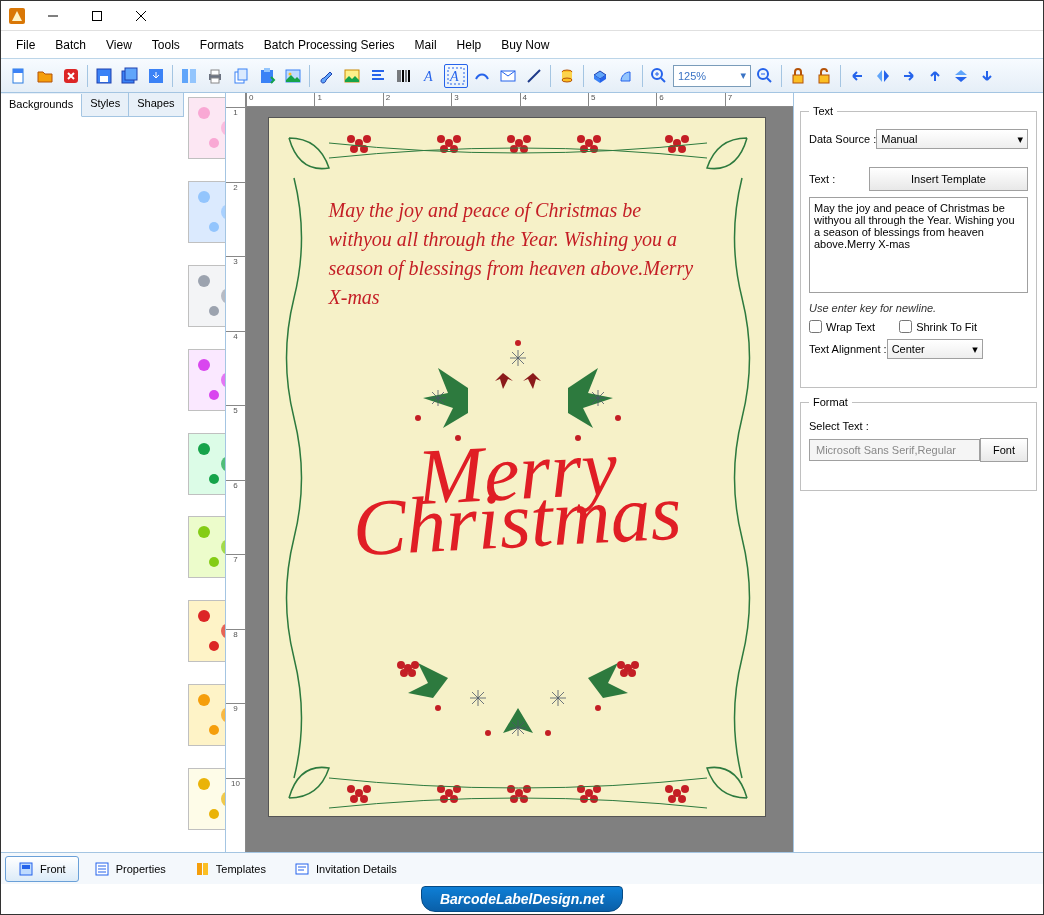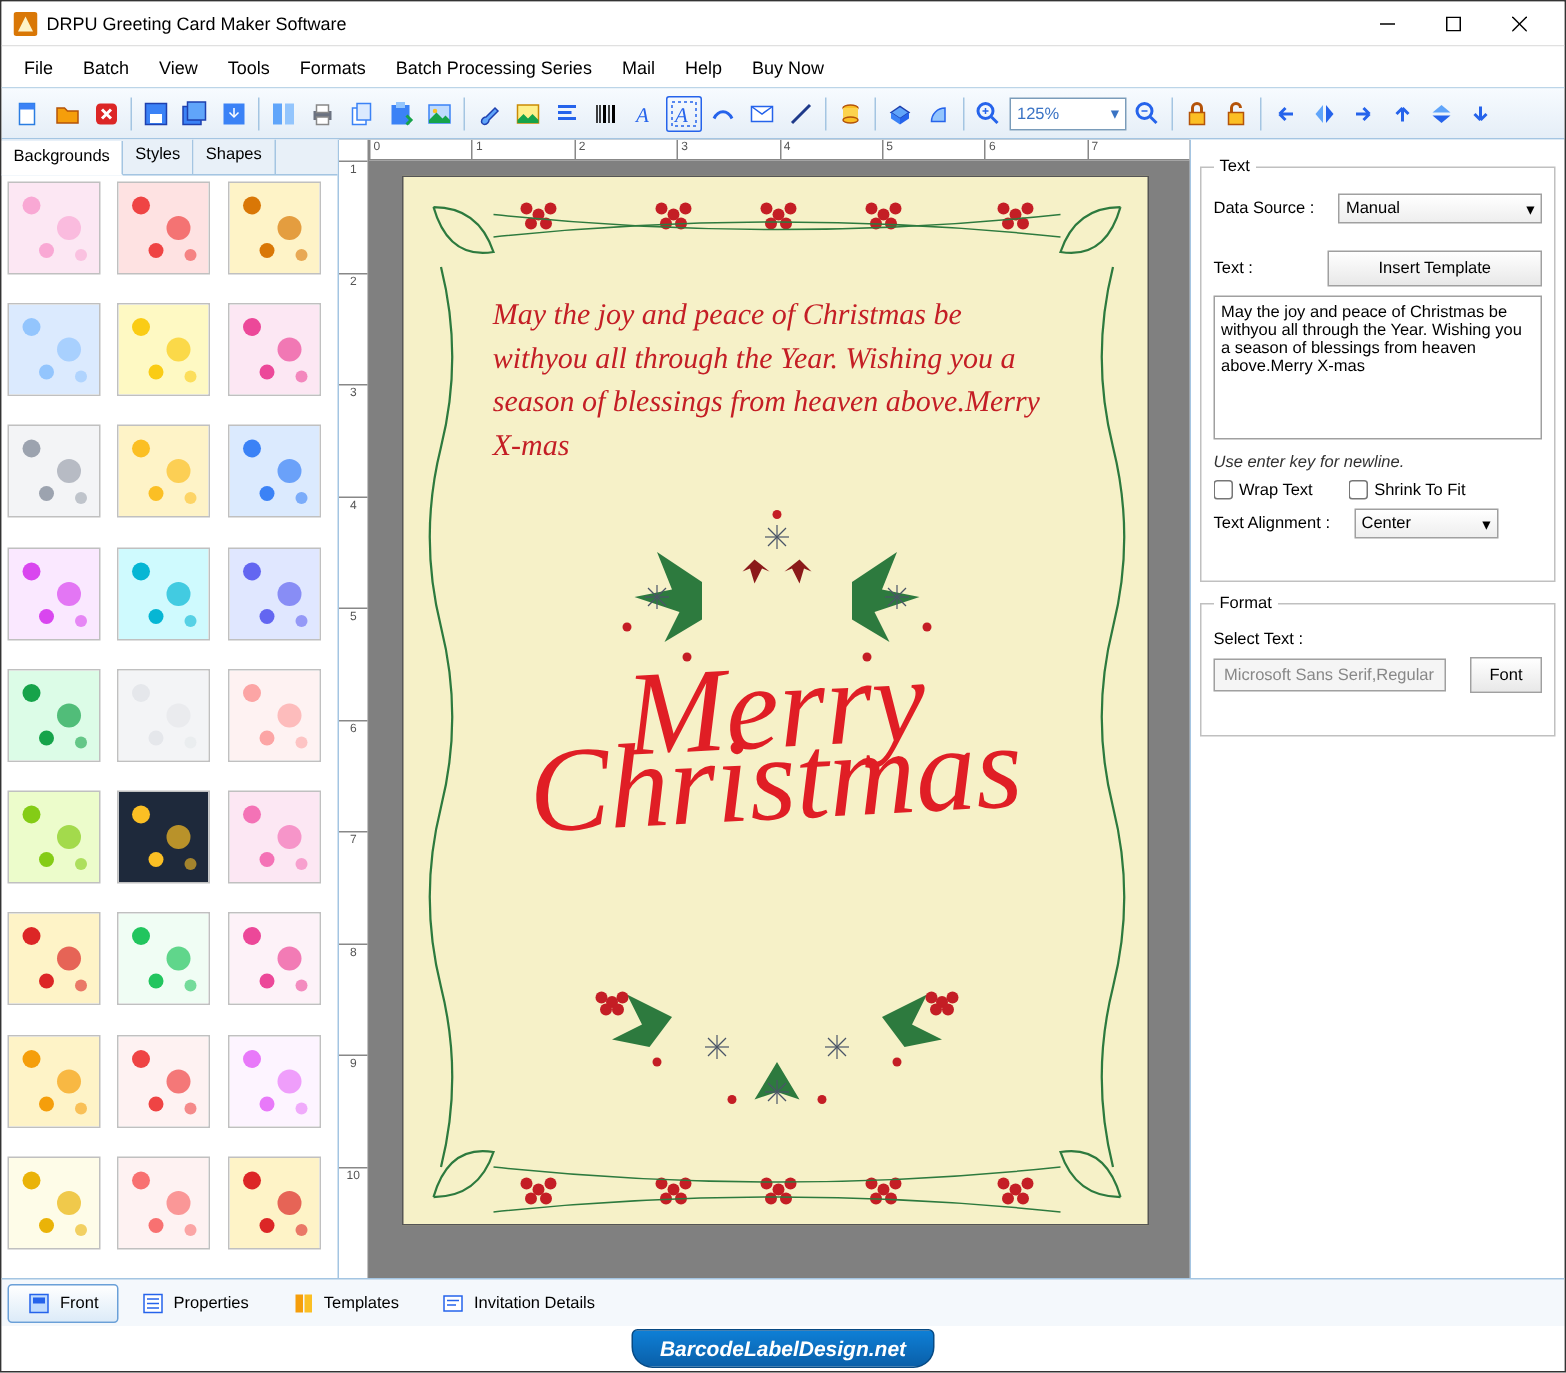--- a/index.html
+++ b/index.html
@@ -8,21 +8,21 @@
 .titlebar .app-icon { width: 16px; height: 16px; margin-right: 6px; }
 .titlebar .title { flex: 1; font-size: 12px; color: #000; }
 .titlebar .winbtn { width: 44px; height: 30px; display: flex; align-items: center; justify-content: center; color: #000; }
 .menubar { height: 28px; display: flex; align-items: center; padding: 0 5px; background: #fff; border-bottom: 1px solid #bcd5e8; }
 .menubar .mitem { padding: 4px 10px; font-size: 12px; color: #000; cursor: default; }
 .toolbar { height: 34px; display: flex; align-items: center; padding: 2px 6px; background: linear-gradient(#f7fbff,#e5eef7); border-bottom: 1px solid #a4c5e2; gap: 2px; }
 .tbtn { width: 24px; height: 24px; display: flex; align-items: center; justify-content: center; border-radius: 2px; cursor: default; }
 .tsep { width: 1px; height: 22px; background: #a4c5e2; margin: 0 2px; }
 .zoom-box { width: 78px; height: 22px; border: 1px solid #7a9cba; background: #fff; display: flex; align-items: center; padding: 0 4px; font-size: 11px; color: #3a73c4; justify-content: space-between; }
 .content { flex: 1; display: flex; overflow: hidden; }
-.leftpanel { width: 225px; background: #fff; border-right: 1px solid #a4c5e2; display: flex; flex-direction: column; }
+.leftpanel { width: 225px; background: #fff; border-right: 1px solid #a4c5e2; display: flex; }
 .lefttabs { display: flex; border-bottom: 1px solid #a4c5e2; background: #e8f0f8; height: 24px; }
 .lefttab { padding: 4px 8px; font-size: 11px; border-right: 1px solid #a4c5e2; background: #e8f0f8; cursor: default; }
 .lefttab.active { background: #fff; border-bottom: 1px solid #fff; position: relative; top: 1px; }
 .thumbgrid { flex: 1; overflow-y: auto; padding: 4px; display: grid; grid-template-columns: repeat(3, 1fr); gap: 4px; }
 .thumb { width: 62px; height: 62px; border: 1px solid #c0c0c0; background: #fff; display:flex; align-items:center; justify-content:center; overflow:hidden; }
 .thumbgrid::-webkit-scrollbar { width: 16px; }
 .thumbgrid::-webkit-scrollbar-track { background: #f0f0f0; border-left: 1px solid #ddd; }
 .thumbgrid::-webkit-scrollbar-thumb { background: #c0c0c0; border: 1px solid #a0a0a0; }
 .canvas-area { flex: 1; background: #808080; position: relative; overflow: hidden; display:flex; }
 .vruler { width: 20px; background: #fff; border-right: 1px solid #888; display:flex; flex-direction:column; font-size:8px; color:#555; }
@@ -34,21 +34,21 @@
 .merry { position:absolute; top:300px; left:0; right:0; text-align:center; font-family: cursive; font-size: 80px; color: #e01e25; line-height:0.85; font-style:italic; font-weight:400; }
 .rightpanel { width: 250px; background: #fff; border-left: 1px solid #a4c5e2; display: flex; flex-direction: column; padding: 4px 6px; }
 .rp-header { display:flex; align-items:center; justify-content:space-between; margin-bottom:6px; padding:4px 0;}
 .rp-title-box { border: 2px solid #2a7de1; padding: 3px 10px; font-size:12px; margin-left:42px; }
 .rp-close { width:22px; height:22px; background:#e53935; border-radius:3px; display:flex; align-items:center; justify-content:center; color:#fff; font-weight:bold; font-size:13px; }
 .rp-tabs { display:flex; border-bottom:1px solid #a0b4c8; height:22px; }
 .rp-tab { padding:3px 8px; font-size:11px; font-weight:bold; cursor:default; border:1px solid transparent; border-bottom:none; }
 .rp-tab.active { border-color:#a0b4c8; background:#fff; position:relative; top:1px; border-radius:3px 3px 0 0; }
 .fieldset { border:1px solid #c0c0c0; margin-top:8px; padding:6px 8px 22px; }
 .fieldset legend { font-size:11px; padding:0 4px; }
-.row { display:flex; align-items:center; margin:6px 0; gap:16px; }
+.row { display:flex; align-items:center; margin:6px 0; gap:0; }
 .row label { font-size:11px; }
 .sel { flex:1; height:20px; border:1px solid #a0a0a0; background:linear-gradient(#fff,#eee); font-size:11px; padding:0 4px; display:flex; align-items:center; justify-content:space-between; }
 .textarea { width:100%; height:96px; border:1px solid #a0a0a0; font-size:11px; padding:4px; font-family:inherit; resize:none; }
 .btn { height:24px; border:1px solid #a0a0a0; background:linear-gradient(#fff,#e8e8e8); font-size:11px; padding:0 12px; display:flex; align-items:center; justify-content:center; cursor:default; }
 .hint { font-size:11px; color:#333; margin:6px 0;font-style:italic; }
 .chk { display:flex; align-items:center; gap:4px; font-size:11px; }
 .chk input { width:13px; height:13px; }
 .fontbox { height:22px; border:1px solid #a0a0a0; background:#f5f5f5; font-size:11px; padding:0 6px; display:flex; align-items:center; color:#888; flex:1; }
 .bottombar { height: 32px; border-top: 1px solid #a4c5e2; background: #f4f8fc; display: flex; align-items: center; padding: 0 4px; gap:2px; }
 .btab { height:26px; padding:0 12px; display:flex; align-items:center; gap:6px; font-size:11px; border:1px solid transparent; cursor:default; }
@@ -60,21 +60,20 @@
 </head>
 <body>
 
 <div class="titlebar">
   <span class="app-icon">
     <svg width="16" height="16">
         <rect width="16" height="16" fill="#d97706" rx="2"></rect>
         <path d="M3 13 L8 3 L13 13 Z" fill="#fef3c7"></path>
       </svg>
   </span>
-  <span class="title">DRPU Greeting Card Maker Software</span>
   <div class="winbtn">
       <svg width="10" height="10">
         <line x1="0" y1="5" x2="10" y2="5" stroke="#000"></line>
       </svg>
     </div>
   <div class="winbtn">
       <svg width="10" height="10">
         <rect x="0.5" y="0.5" width="9" height="9" fill="none" stroke="#000"></rect>
       </svg>
     </div>

